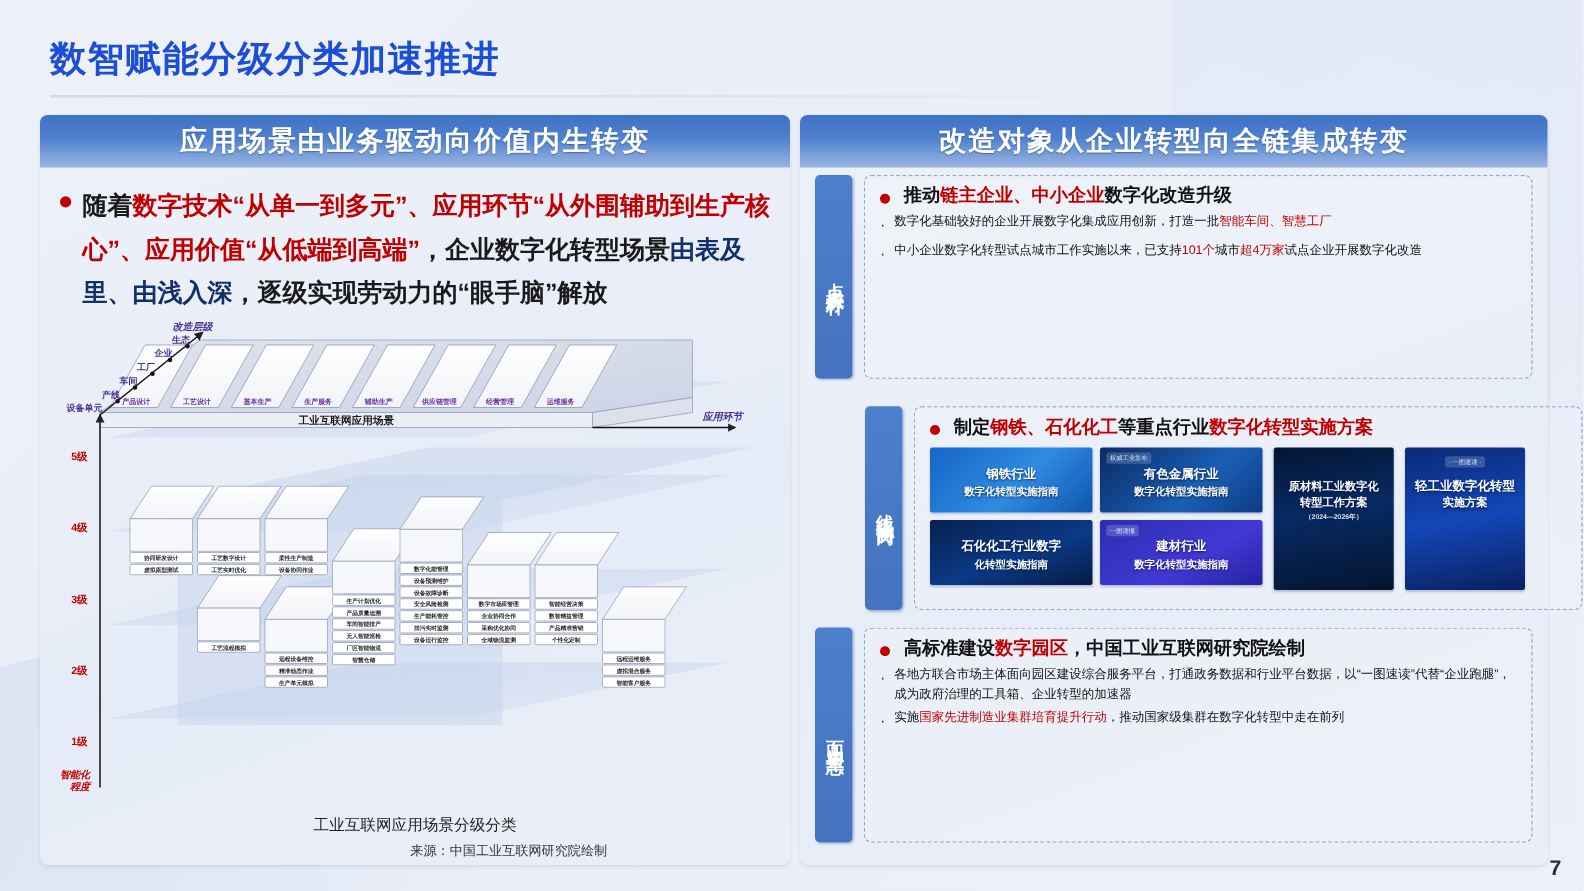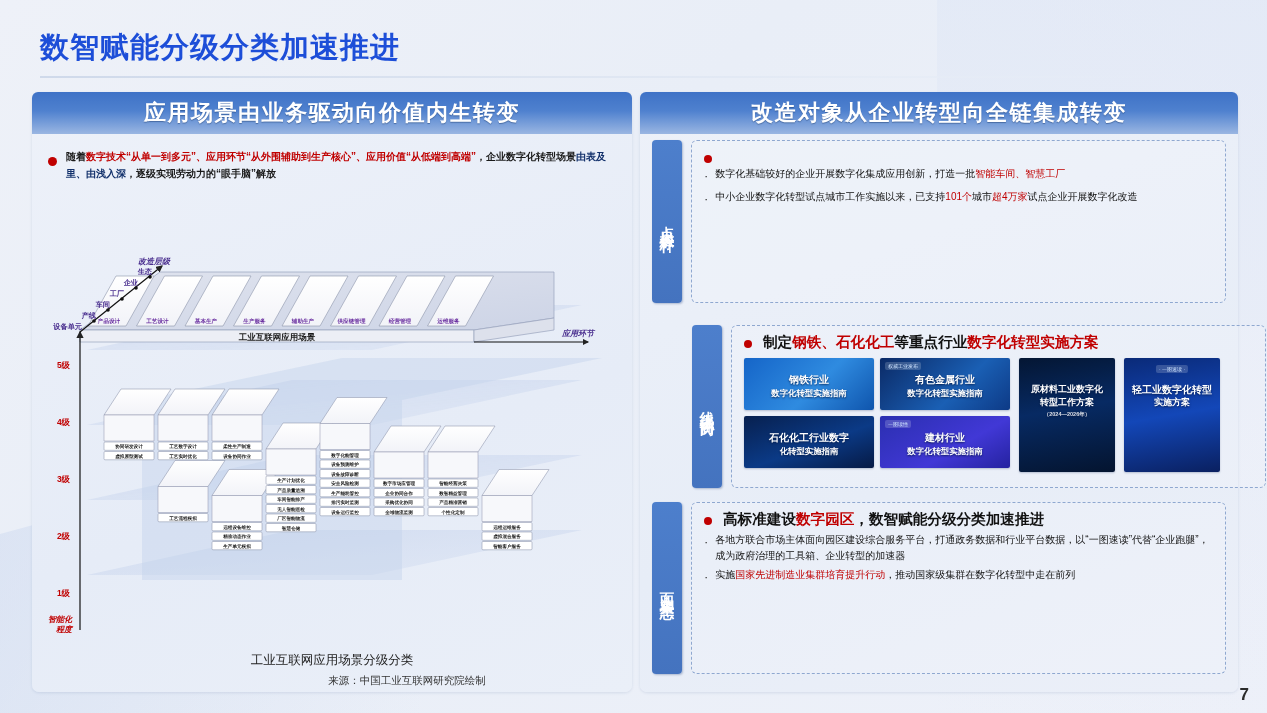--- a/index.html
+++ b/index.html
@@ -39,21 +39,21 @@
     background:linear-gradient(180deg,#3e72c6 0%,#4f81cf 45%,#9ab6e2 100%);
     display:flex;align-items:center;justify-content:center;
     color:#fff;font-size:22px;font-weight:bold;letter-spacing:1.5px;
     text-shadow:0 1px 1px rgba(20,50,100,.45);
     font-family:Liberation Mono, monospace;
   }
 
   
   #left-bullet{position:absolute;left:16px;top:56px;width:572px;display:flex;gap:9px;}
   .bdot{width:9px;height:9px;border-radius:50%;background:#c00000;flex:none;margin-top:9px;}
-  #left-bullet-text{font-size:10px;font-weight:bold;line-height:1.74;color:#1a1a1a;}
+  #left-bullet-text{font-size:20px;font-weight:bold;line-height:1.74;color:#1a1a1a;}
   .red{color:#c00000;}
   .navy{color:#12306b;}
 
   
   #diagram{position:absolute;left:10px;top:158px;width:580px;height:400px;}
   #diagram svg{display:block;}
 
   #diagram-caption{position:absolute;left:0;top:560px;width:600px;text-align:center;
       font-size:12.5px;color:#222;}
   #diagram-source{position:absolute;left:0;top:582px;width:600px;text-align:center;
@@ -312,20 +312,21 @@
 <div class="panel" id="right-panel">
   <div class="panel-head">改造对象从企业转型向全链集成转变</div>
   <div id="right-sections">
       <div class="rsection" style="top: 48px; height: 163px;">
         <div class="rtab">
           <span>点上树标杆</span>
         </div>
         <div class="rbody">
           <div class="rhead">
             <div class="bdot"></div>
+     <div class="rhead-text"><span>推动</span><span class="red">链主企业、中小企业</span><span>数字化改造升级</span></div>
           </div>
           <div class="sub">
             <div class="sdot">·</div>
       <div class="sub-text"><span>数字化基础较好的企业开展数字化集成应用创新，打造一批</span><span class="red">智能车间、智慧工厂</span></div>
           </div>
           <div class="sub">
             <div class="sdot">·</div>
       <div class="sub-text"><span>中小企业数字化转型试点城市工作实施以来，已支持</span><span class="red">101个</span><span>城市</span><span class="red">超4万家</span><span>试点企业开展数字化改造</span></div>
           </div>
         </div>
@@ -377,21 +378,21 @@
           </div>
         </div>
       </div>
       <div class="rsection" style="top: 410px; height: 172px;">
         <div class="rtab">
           <span>面上塑生态</span>
         </div>
         <div class="rbody">
           <div class="rhead">
             <div class="bdot"></div>
-     <div class="rhead-text"><span>高标准建设</span><span class="red">数字园区</span><span>，数智赋能分级分类加速推进</span></div>
+     <div class="rhead-text"><span>高标准建设</span><span class="red">数字园区</span><span>，中国工业互联网研究院绘制</span></div>
           </div>
           <div class="sub">
             <div class="sdot">·</div>
       <div class="sub-text"><span>各地方联合市场主体面向园区建设综合服务平台，打通政务数据和行业平台数据，以“一图速读”代替“企业跑腿”，成为政府治理的工具箱、企业转型的加速器</span></div>
           </div>
           <div class="sub">
             <div class="sdot">·</div>
       <div class="sub-text"><span>实施</span><span class="red">国家先进制造业集群培育提升行动</span><span>，推动国家级集群在数字化转型中走在前列</span></div>
           </div>
         </div>

